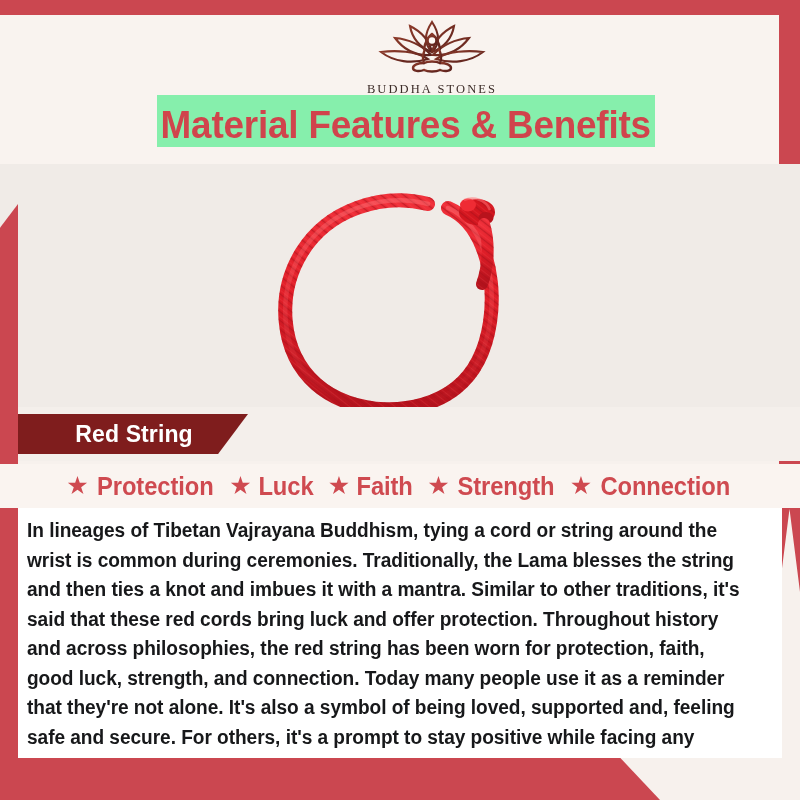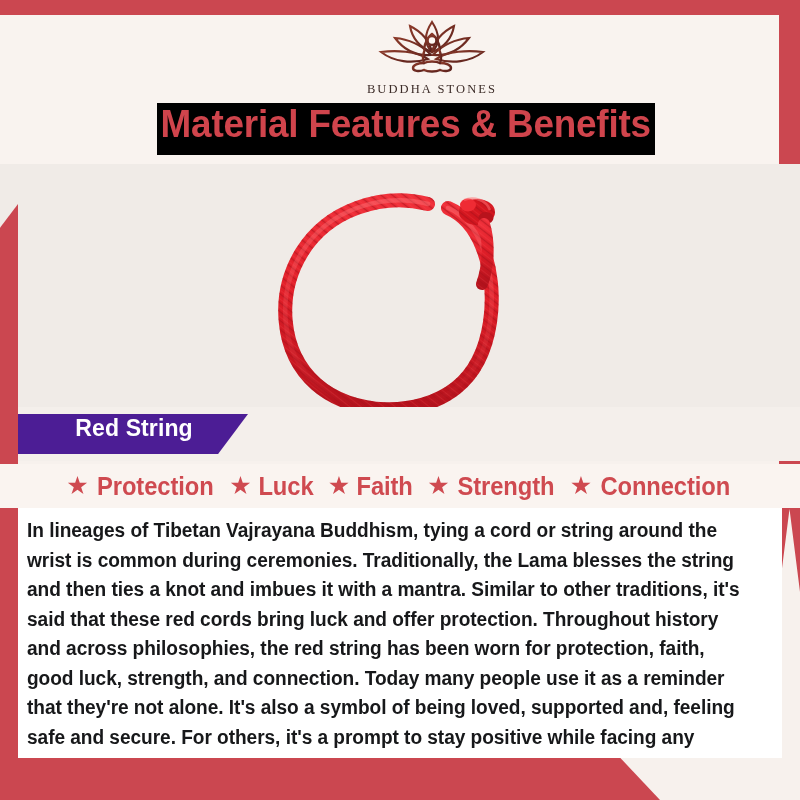--- a/index.html
+++ b/index.html
@@ -69,25 +69,25 @@
     font-family: "Liberation Serif", serif;
     font-size: 12.5px;
     letter-spacing: 2.1px;
     color: #3c2c28;
     font-weight: 400;
   }
 
   
   .title-plate {
     position: absolute;
-    left: 157px; top: 103px;
+    left: 157px; top: 95px;
     width: 498px; height: 52px;
-    background: #000000;
+    background: #86efac;
     display: flex;
-    align-items: flex-start;
+    align-items: flex-end;
     justify-content: center;
   }
   .title-plate-text {
     font-family: "Liberation Sans Narrow", "Liberation Sans", sans-serif;
     font-size: 38px;
     font-weight: bold;
     color: #d0444c;
     letter-spacing: -0.2px;
     white-space: nowrap;
     transform: scaleX(0.97);
@@ -104,23 +104,24 @@
   .bracelet {
     position: absolute;
     left: 232px; top: 8px;
   }
 
   
   .ribbon {
     position: absolute;
     left: 18px; top: 414px;
     width: 230px; height: 40px;
-    background: #4c1d95;
+    background: #7f1d1d;
     clip-path: polygon(0 0, 100% 0, 87% 100%, 0 100%);
     display: flex;
+    align-items: center;
   }
   .ribbon-text {
     font-family: "Liberation Sans Narrow", "Liberation Sans", sans-serif;
     font-size: 24px;
     font-weight: bold;
     color: #ffffff;
     padding-left: 56px;
     letter-spacing: 0.1px;
     transform: scaleX(0.96);
     white-space: nowrap;

